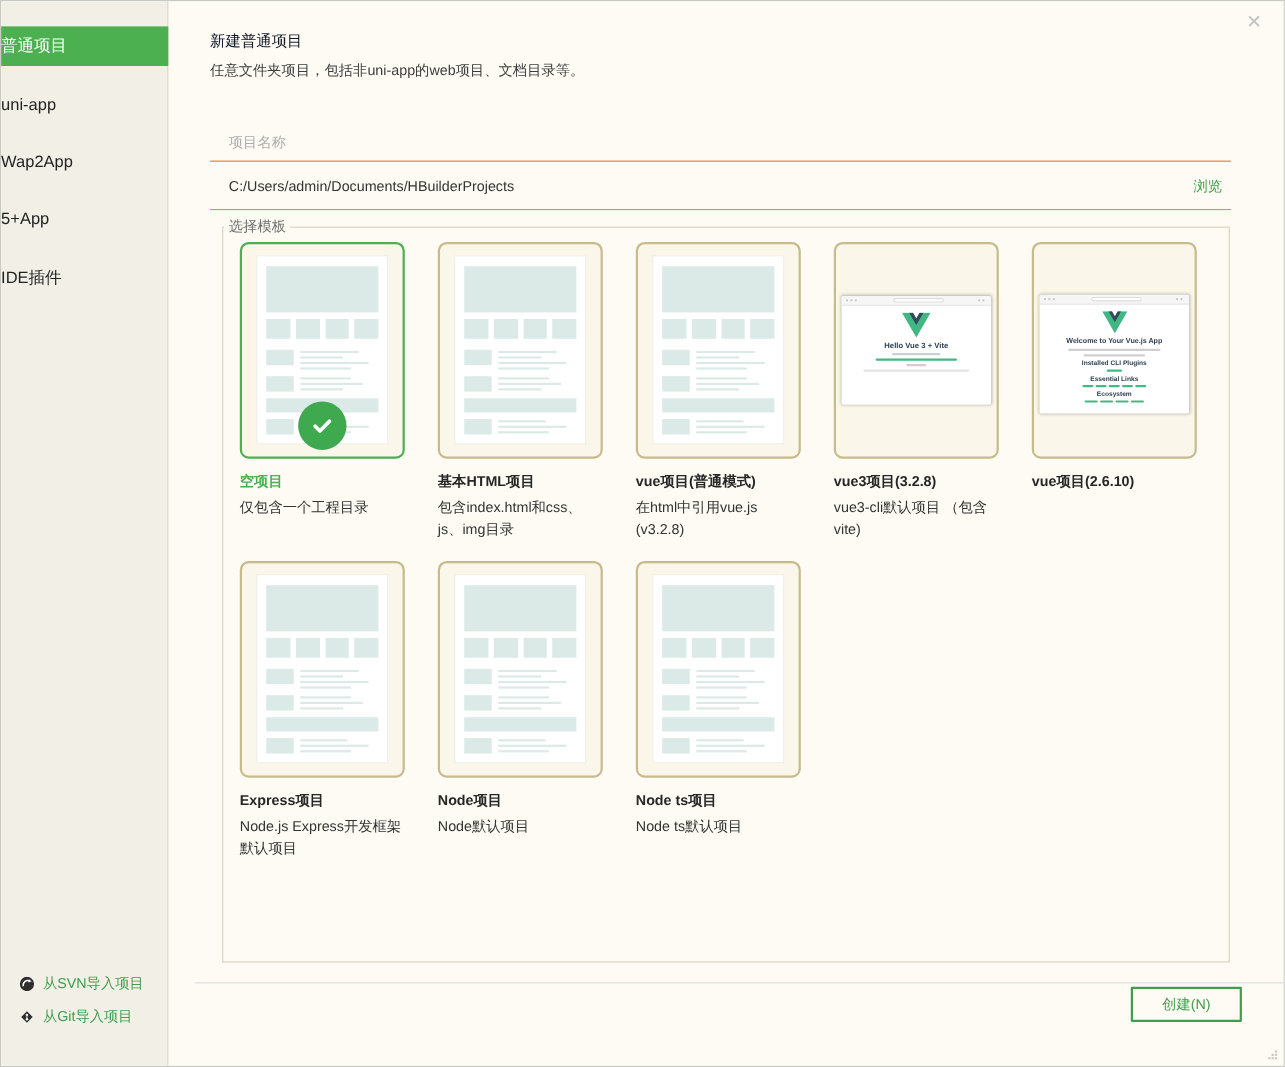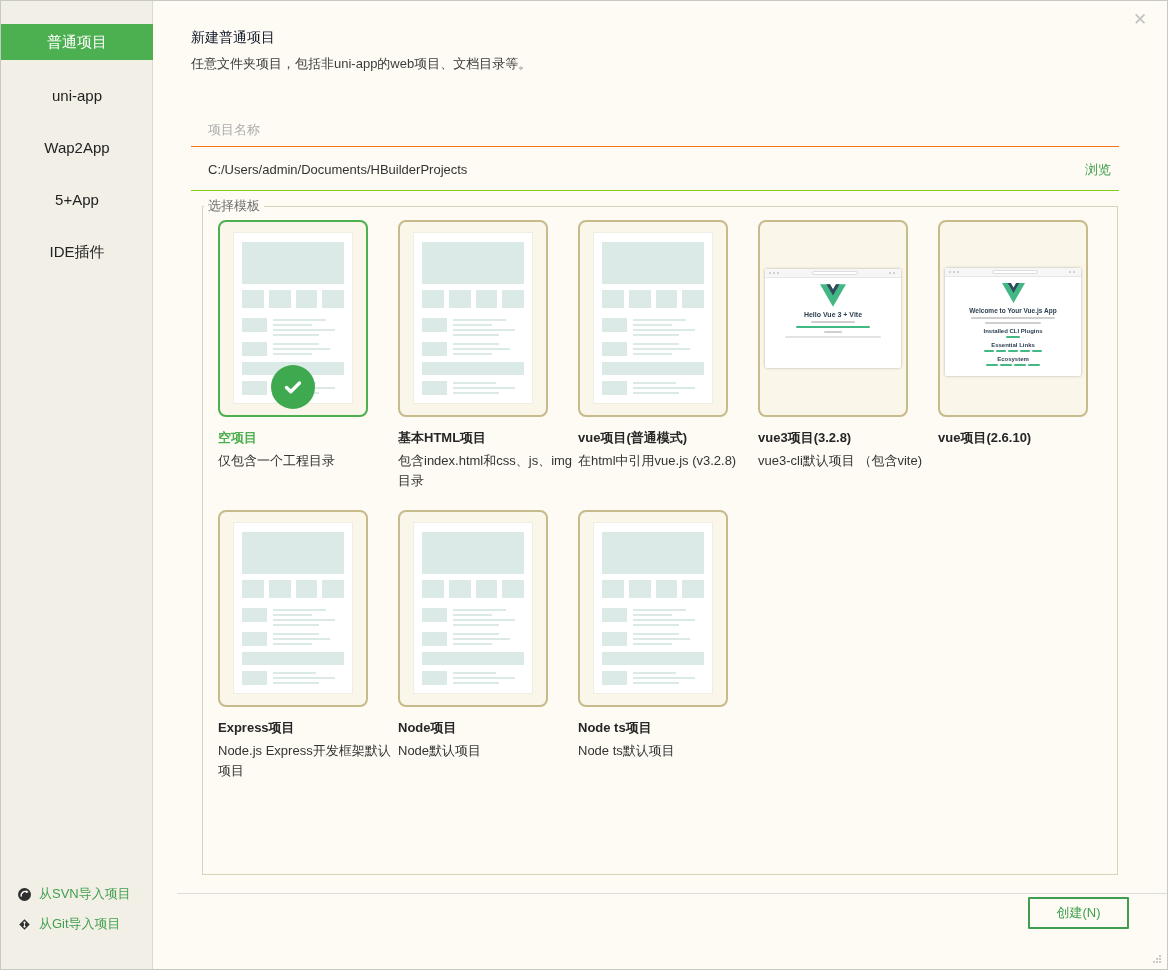--- a/index.html
+++ b/index.html
@@ -1,21 +1,21 @@
 <!DOCTYPE html>
 <html><head>
 <meta charset="utf-8">
 <style>
   html,body{margin:0;padding:0;background:#e8e8e8;}
   *{box-sizing:border-box;font-family:"Liberation Sans","DejaVu Sans",sans-serif;}
   .window{position:relative;width:1168px;height:970px;background:#fdfbf3;border:1px solid #c9c9c4;overflow:hidden;}
 
   
   .sidebar{position:absolute;left:0;top:0;width:152px;height:100%;background:#f2f0e6;border-right:1px solid #dbdad2;}
-  .side-item{position:absolute;left:0;width:152px;text-align:center;font-size:15px;color:#222;cursor:default;}
+  .side-item{position:absolute;left:0;width:152px;font-size:15px;color:#222;cursor:default;}
   .side-item.sel{background:#4caf50;color:#fff;height:36px;line-height:36px;}
   .import-link{position:absolute;left:17px;display:flex;align-items:center;gap:8px;font-size:13px;color:#3f9e4d;}
   .import-link .ic{width:13px;height:13px;display:inline-block;}
 
   
   .main{position:absolute;left:152px;top:0;width:1016px;height:100%;}
   .close{position:absolute;left:976px;top:8px;font-size:17px;color:#c3c3c3;width:22px;height:22px;text-align:center;line-height:22px;cursor:default;}
   .title{position:absolute;left:38px;top:28px;font-size:14px;color:#0f172a;}
   .subtitle{position:absolute;left:38px;top:54px;font-size:13px;color:#3c3c3c;}
 
@@ -23,21 +23,21 @@
   .name-input::placeholder{color:#adadad;opacity:1;}
   .path-row{position:absolute;left:38px;top:147px;width:928px;height:43px;border-bottom:1px solid #84cc16;}
   .path-text{position:absolute;left:17px;top:0;line-height:43px;font-size:13px;color:#333;}
   .browse{position:absolute;right:8px;top:0;line-height:43px;font-size:13px;color:#3f9e4d;cursor:pointer;}
 
   
   fieldset.tpl{position:absolute;left:49px;top:196px;width:916px;height:678px;border:1px solid #d8d2ba;margin:0;padding:0;}
   fieldset.tpl legend{margin-left:1px;padding:0 4px;font-size:13px;color:#6e6e6e;}
 
   .cards{position:absolute;left:65px;top:219px;width:870px;display:grid;grid-template-columns:repeat(5,150px);grid-template-rows:290px auto;column-gap:30px;}
-  .tcell{width:180px;}
+  .tcell{width:150px;}
   .tcard{position:relative;width:150px;height:197px;background:#faf6e9;border:2px solid #c7ba8b;border-radius:8px;overflow:hidden;cursor:pointer;}
   .tcard.sel{border-color:#4caf50;}
   .ttitle{margin-top:12px;font-size:13px;font-weight:bold;color:#262626;}
   .ttitle.green{color:#4caf50;}
   .tdesc{margin-top:4px;font-size:13px;line-height:20px;color:#333;}
 
   
   .page{position:absolute;left:13px;top:10px;width:120px;height:172px;background:#fff;border:1px solid #f0ede3;padding:9px 8px;}
   .b{background:#dbeae6;}
   .hero{height:42px;margin-bottom:6px;}

